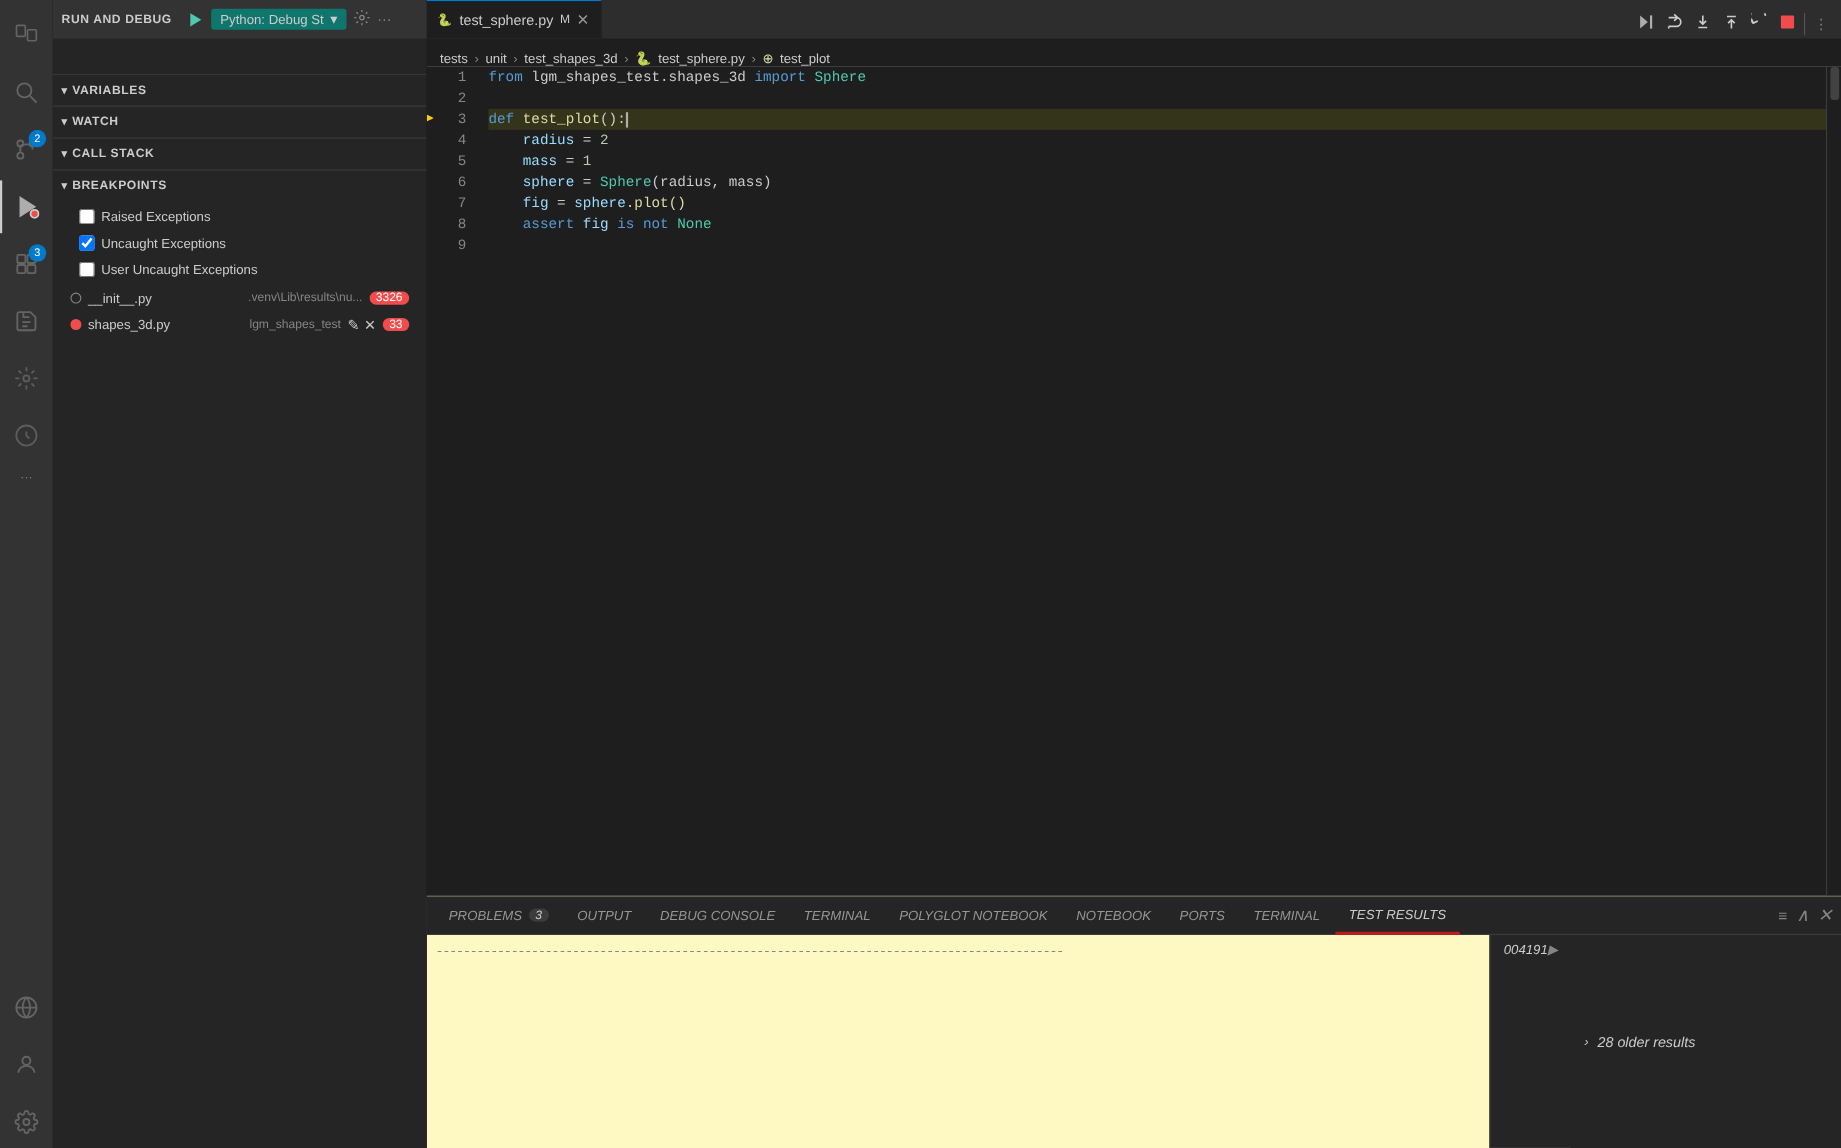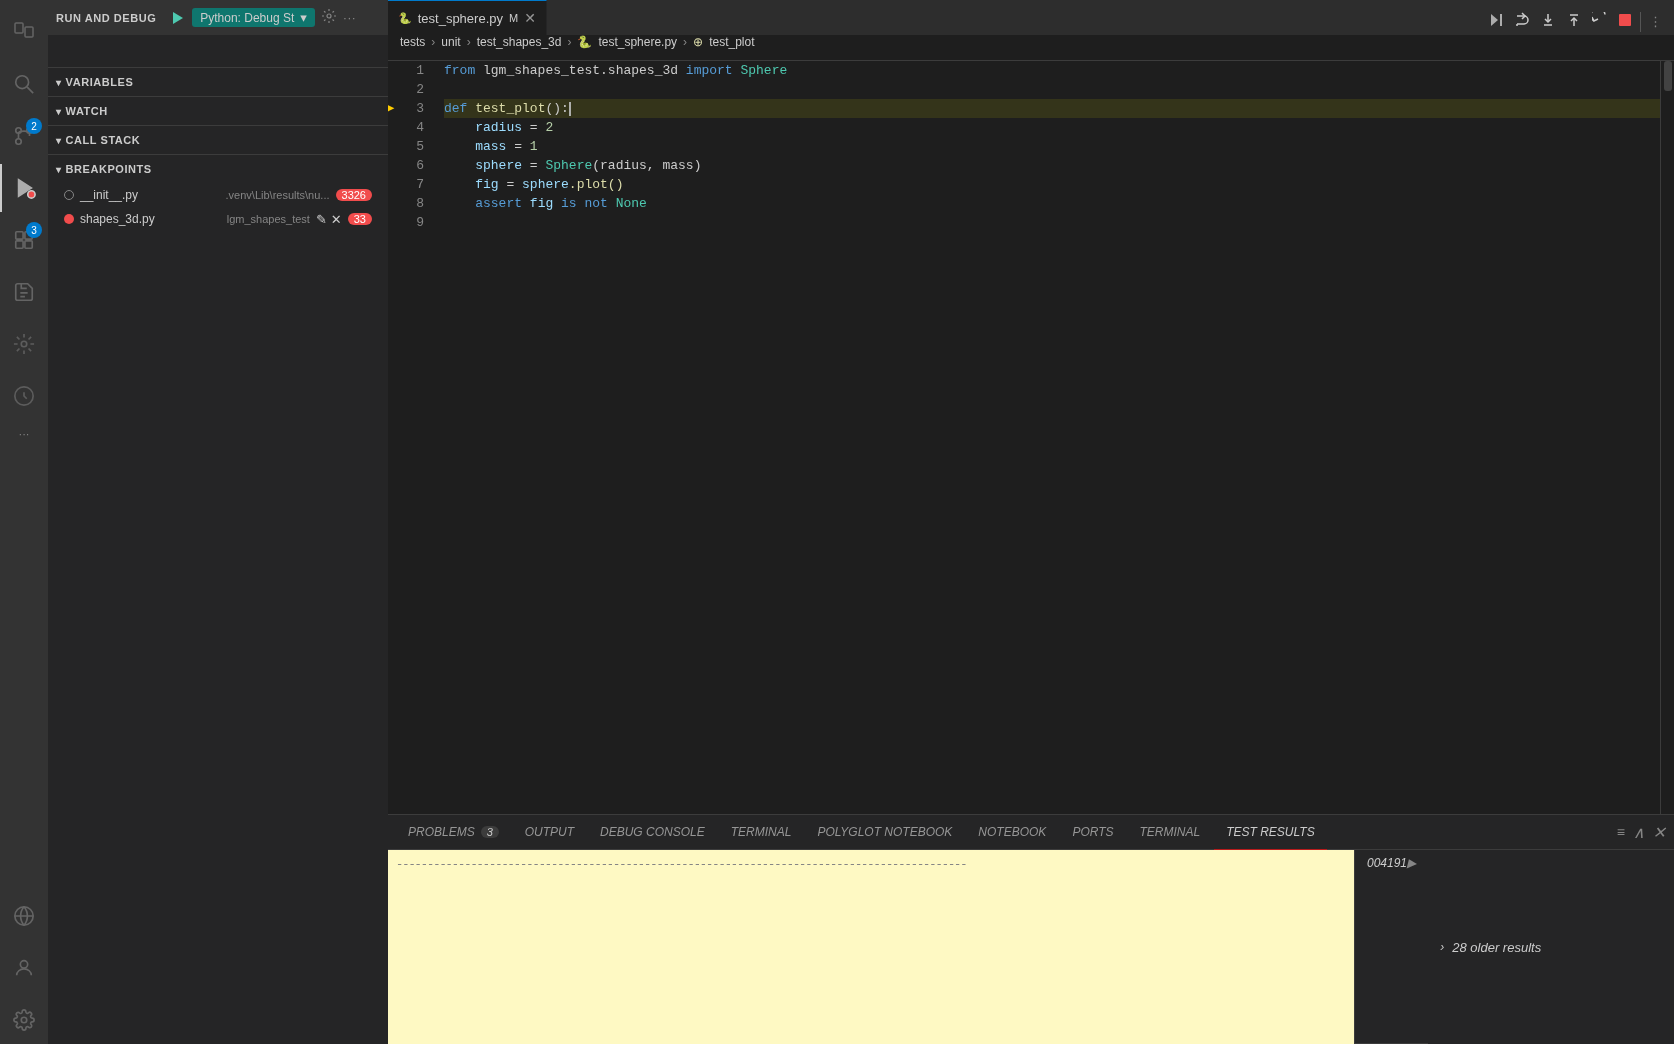--- a/index.html
+++ b/index.html
@@ -219,21 +219,21 @@
       font-size: 14px;
       color: #969696;
       cursor: pointer;
     }
 
     
     .breadcrumb {
       height: 26px;
       background: #1e1e1e;
       display: flex;
-      align-items: flex-start;
+      align-items: flex-end;
       padding: 0 12px;
       font-size: 12px;
       color: #cccccc;
       gap: 6px;
       border-bottom: 1px solid #3c3c3c;
       flex-shrink: 0;
     }
 
     .breadcrumb-sep {
       color: #858585;
@@ -338,21 +338,21 @@
       align-items: center;
       cursor: pointer;
       font-size: 12px;
       color: #969696;
       border-bottom: 1px solid transparent;
       gap: 6px;
     }
 
     .panel-tab.active {
       color: #cccccc;
-      border-bottom: 1px solid #b91c1c;
+      border-bottom: 3px solid #b91c1c;
     }
 
     .panel-badge {
       background: #3c3c3c;
       color: #cccccc;
       border-radius: 10px;
       padding: 0 5px;
       font-size: 11px;
       min-width: 18px;
       text-align: center;
@@ -593,20 +593,34 @@
         <div class="sidebar-section-header">
           <span class="chevron">▾</span>
           <span>CALL STACK</span>
         </div>
       </div>
 
       <div class="sidebar-section">
         <div class="sidebar-section-header">
           <span class="chevron">▾</span>
           <span>BREAKPOINTS</span>
+        </div>
+        <div class="breakpoints-list">
+          <div class="breakpoint-item">
+            <input type="checkbox" style="">
+            <span>Raised Exceptions</span>
+          </div>
+          <div class="breakpoint-item">
+            <input type="checkbox" checked="" style="">
+            <span>Uncaught Exceptions</span>
+          </div>
+          <div class="breakpoint-item">
+            <input type="checkbox" style="">
+            <span>User Uncaught Exceptions</span>
+          </div>
         </div>
 
         <div class="file-item">
           <div class="file-dot empty"></div>
           <span class="file-name">__init__.py</span>
           <span class="file-path">.venv\Lib\results\nu...</span>
           <span class="file-count">3326</span>
         </div>
         <div class="file-item">
           <div class="file-dot red"></div>

